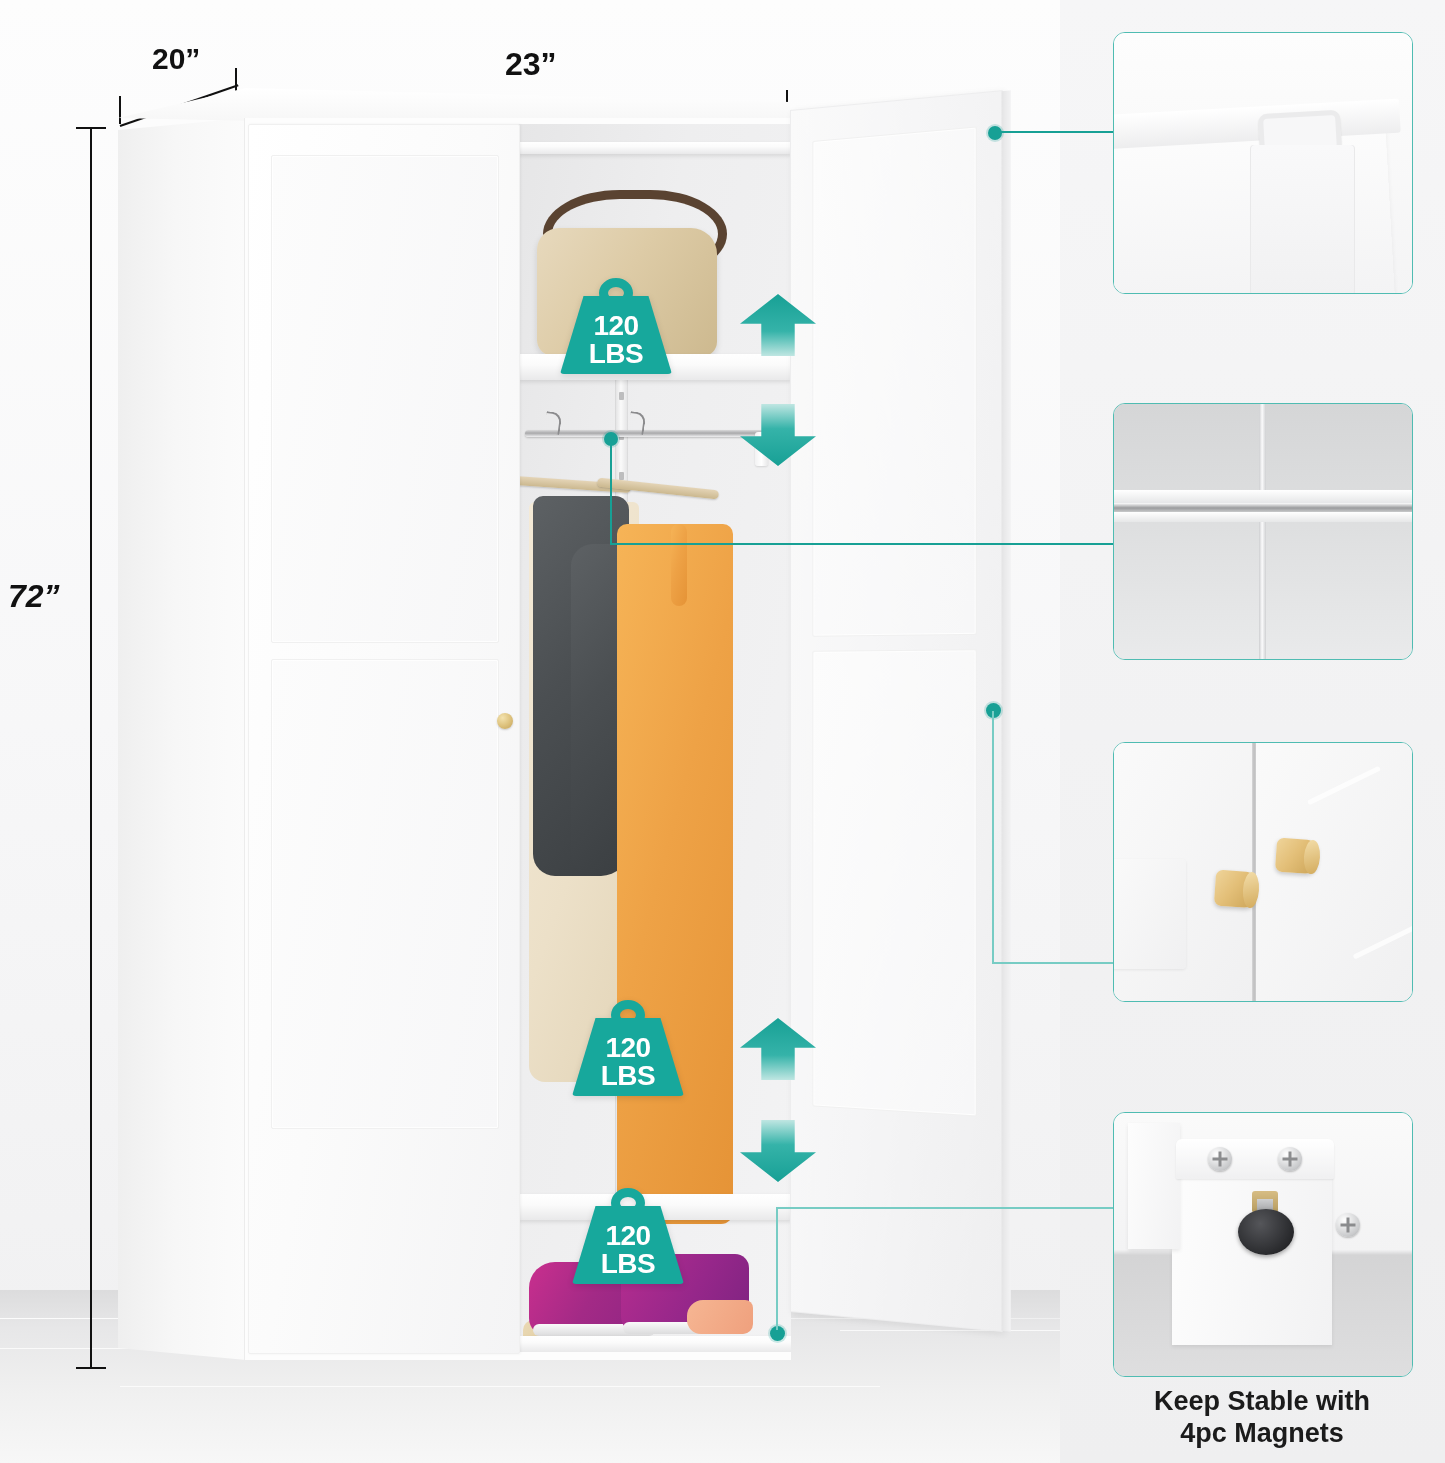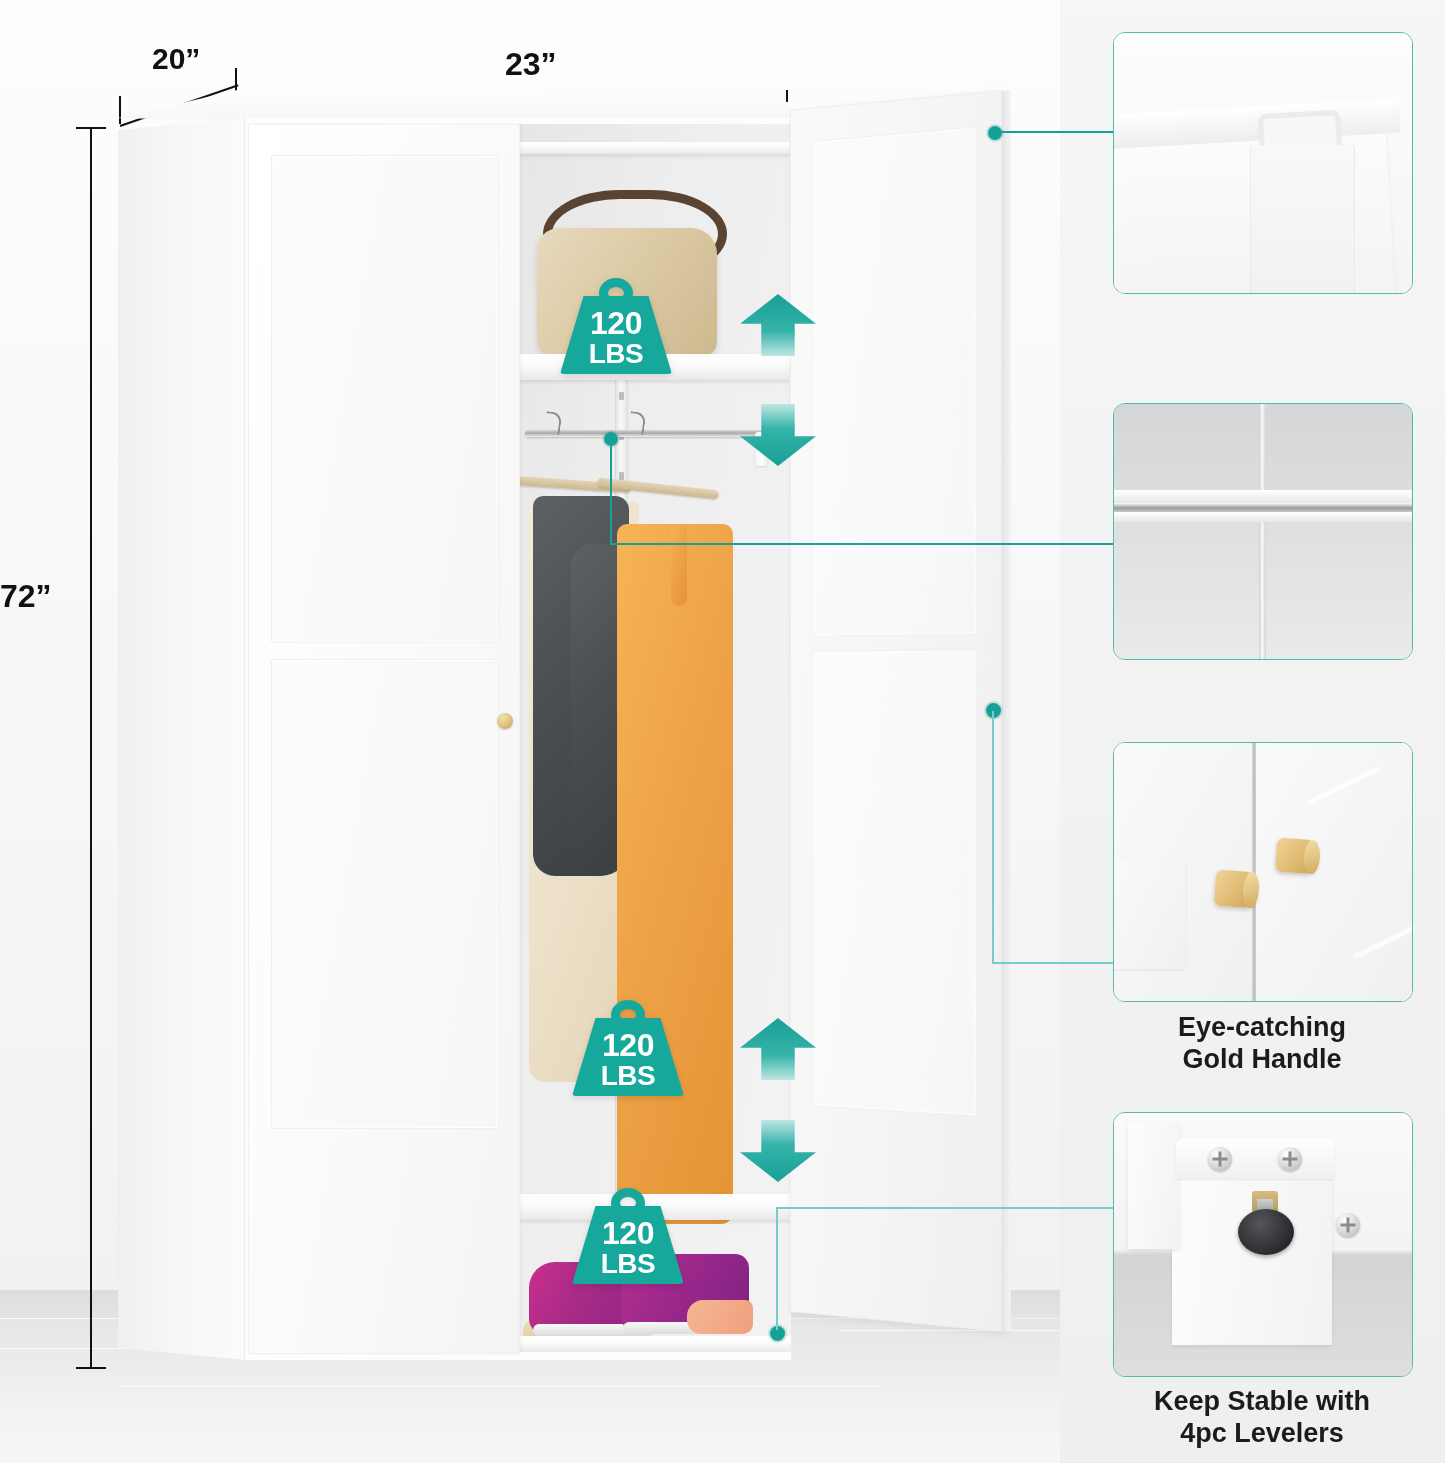--- a/index.html
+++ b/index.html
@@ -240,21 +240,21 @@
     width:34px; height:30px; border-radius:50%;
     border:9px solid #17a89c;
     box-sizing:border-box;
   }
   .weight .txt{
     position:relative; z-index:2;
     color:#fff; font-weight:bold; text-align:center;
     line-height:.98;
     padding-bottom:7px;
   }
-  .weight .n1{ font-size:32px; letter-spacing:-.5px; display:block;}
+  .weight .n1{ font-size:28px; letter-spacing:-.5px; display:block;}
   .weight .n2{ font-size:28px; letter-spacing:-.5px; display:block;}
 
   
   .arrows{ position:absolute; width:76px; }
   .arr-up, .arr-dn{
     position:absolute; left:0; width:76px; height:62px;
   }
   .arr-up{
     top:0;
     background:linear-gradient(180deg,#17a095 0%,#35b3a9 60%,#bfe6e2 100%);
@@ -394,21 +394,21 @@
   <div class="dim-label" style="left:505px;top:46px;font-size:32px;">23”</div>
 
   <div class="dim-line" style="left:120px;top:125px;width:125px;height:2px;transform:rotate(-19deg);transform-origin:left center;"></div>
   <div class="dim-cap" style="left:119px;top:96px;width:2px;height:28px;"></div>
   <div class="dim-cap" style="left:235px;top:68px;width:2px;height:30px;"></div>
   <div class="dim-label" style="left:152px;top:42px;font-size:30px;">20”</div>
 
   <div class="dim-line" style="left:90px;top:128px;width:2px;height:1240px;"></div>
   <div class="dim-cap" style="left:76px;top:127px;width:30px;height:2px;"></div>
   <div class="dim-cap" style="left:76px;top:1367px;width:30px;height:2px;"></div>
-  <div class="dim-label" style="left:0;top:578px;font-size:32px;">72”</div>
+  <div class="dim-label" style="left:8px;top:578px;font-size:32px;font-style:italic;">72”</div>
 
   <div class="cab-body">
 
     <div class="cab-side"></div>
     <div class="cab-top"></div>
     <div class="cab-front"></div>
 
     <div class="interior">
       <div class="interior-back"></div>
 
@@ -557,31 +557,29 @@
     <div class="h-bg"></div>
     <div class="h-door" style="left:0;top:0;width:138px;height:258px;"></div>
     <div class="h-door" style="left:-6px;top:116px;width:78px;height:110px;border-radius:0 4px 4px 0;"></div>
     <div class="h-gap" style="left:138px;"></div>
     <div class="h-door" style="left:142px;top:0;width:156px;height:258px;"></div>
     <div class="h-streak" style="left:190px;top:40px;width:80px;"></div>
     <div class="h-streak" style="left:236px;top:196px;width:72px;"></div>
     <div class="knob" style="left:101px;top:128px;width:42px;height:36px;transform:rotate(4deg);"></div>
     <div class="knob" style="left:162px;top:96px;width:42px;height:34px;transform:rotate(4deg);"></div>
   </div>
-  <div class="card-caption" style="left:1095px;top:1012px;width:334px;font-size:27px;">Eye-catching
-Gold Handle</div>
 
   <div class="card" style="left:1113px;top:1112px;width:298px;height:263px;">
     <div class="lv-bg"></div>
     <div class="lv-body" style="left:58px;top:46px;width:160px;height:186px;"></div>
     <div class="lv-body" style="left:14px;top:10px;width:52px;height:126px;"></div>
     <div class="lv-bracket" style="left:62px;top:26px;width:158px;height:40px;"></div>
     <div class="screw" style="left:94px;top:34px;"></div>
     <div class="screw" style="left:164px;top:34px;"></div>
     <div class="screw" style="left:222px;top:100px;"></div>
     <div class="leveler-bolt" style="left:138px;top:78px;"></div>
     <div class="leveler-stem" style="left:143px;top:86px;"></div>
     <div class="leveler" style="left:124px;top:96px;"></div>
   </div>
   <div class="card-caption" style="left:1095px;top:1386px;width:334px;font-size:27px;">Keep Stable with
-4pc Levelers</div>
+4pc Magnets</div>
 
 </div>
 
 </body></html>

